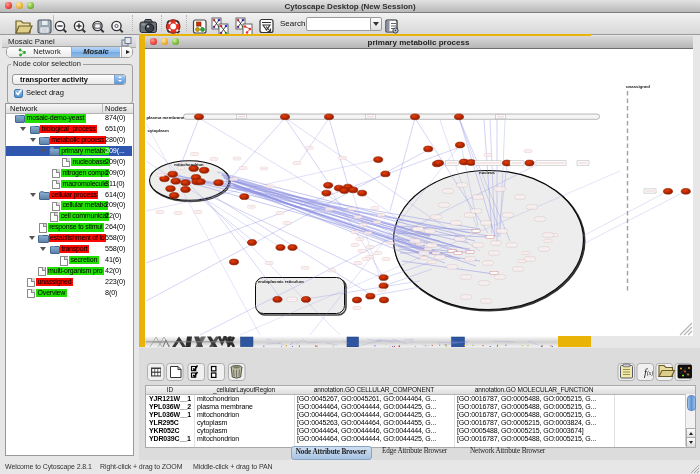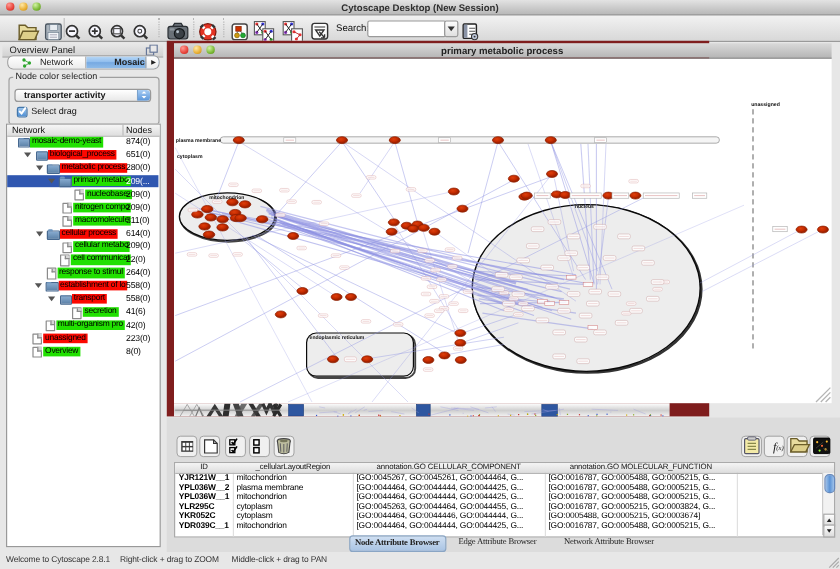--- a/index.html
+++ b/index.html
@@ -54,21 +54,21 @@
      background:linear-gradient(#87abd0,#5d82a8);border:0.5px solid #46688f;}
   .fold:before{content:"";position:absolute;left:0;top:-1.5px;width:4px;height:1.5px;
      background:#6d94bd;border-radius:1px 1px 0 0;}
   .file{position:absolute;top:1.2px;width:6px;height:7.5px;background:#fff;
      border:0.6px solid #8a8a8a;border-radius:0.5px;}
   .file:before{content:"";position:absolute;right:-0.5px;top:-0.5px;width:2.5px;height:2.5px;
      background:#d5d5d5;border-left:0.6px solid #8a8a8a;border-bottom:0.6px solid #8a8a8a;}
   .gbg{background:#21e000;}
   .rbg{background:#fb0800;}
   
-  #netwin{left:139px;top:34px;width:452px;height:313px;background:#7f1d1d;}
+  #netwin{left:139px;top:34px;width:452px;height:313px;background:#eab308;}
   #nettitle{left:5.5px;top:2px;width:548px;height:11.5px;
      background:linear-gradient(#dadada,#b6b6b6);border-bottom:1px solid #6e6e6e;}
   #nettitle .t{position:absolute;left:0;right:0;top:1.8px;text-align:center;
      font-size:8px;font-weight:bold;color:#222;}
   #netcanvas{left:5.5px;top:14.5px;width:548px;height:287.5px;background:#ffffff;}
   #netstrip{left:5.5px;top:302px;width:413px;height:11px;
      background:linear-gradient(#ffffff,#cfcfcf 55%,#f2f2f2);}
   
   #dpanel{left:139px;top:348px;width:561px;height:112px;background:#dcdcdc;}
   #dphead{left:0;top:0;width:561px;height:13px;
@@ -210,37 +210,37 @@
     <div class="tsep" style="left:186px;border-left:1px dotted #b5b5b5;background:none;width:0"></div>
     <span style="position:absolute;left:280px;top:5.5px;font-size:8px;color:#111;">Search:</span>
     <div style="position:absolute;left:306px;top:3.5px;width:64px;height:12px;background:#fff;border:1px solid #9a9a9a;border-radius:2px;"></div>
     <div style="position:absolute;left:370px;top:3.5px;width:10px;height:12px;background:linear-gradient(#fdfdfd,#e0e0e0);border:1px solid #9a9a9a;border-radius:2px;">
        <div style="position:absolute;left:2px;top:4.5px;width:0;height:0;border-left:3px solid transparent;border-right:3px solid transparent;border-top:4px solid #333;"></div>
     </div>
   </div>
 
   <div class="abs" id="cpanel">
     <div class="abs" id="cphead">
-      <span>Overview Panel</span>
+      <span>Mosaic Panel</span>
       <svg width="12" height="10" style="position:absolute;right:3px;top:0.5px">
         <rect x="1" y="3" width="6" height="6" fill="none" stroke="#667799" stroke-width="1"></rect>
         <rect x="4" y="0.5" width="6" height="6" fill="#e9e9e9" stroke="#667799" stroke-width="1"></rect>
       </svg>
     </div>
     <div class="abs" id="tabs">
       <div class="seg" style="left:0;width:64px;background:linear-gradient(#ffffff,#ececec);border-right:1px solid #aaa;">
         <svg width="9" height="9" style="position:absolute;left:11px;top:0.5px">
           <circle cx="2" cy="2" r="1.4" fill="#2ca52c"></circle>
           <circle cx="6.5" cy="4.5" r="1.4" fill="#2ca52c"></circle>
           <circle cx="2.5" cy="7" r="1.4" fill="#2ca52c"></circle>
           <path d="M2 2 L6.5 4.5 L2.5 7" stroke="#2ca52c" stroke-width="0.7" fill="none"></path>
         </svg>
         <span style="margin-left:16px;">Network</span>
       </div>
-      <div class="seg" style="left:65px;width:72px;background:linear-gradient(#b7d7f6 0%,#8cbbed 50%,#76a9e2 51%,#8fbce9);font-weight:bold;">Mosaic</div>
+      <div class="seg" style="left:65px;width:48px;background:linear-gradient(#b7d7f6 0%,#8cbbed 50%,#76a9e2 51%,#8fbce9);font-weight:bold;font-style:italic;">Mosaic</div>
       <div class="seg" style="left:114px;width:11px;background:linear-gradient(#ffffff,#ececec);border-left:1px solid #aaa;">
         <div style="position:absolute;left:3.5px;top:2.5px;width:0;height:0;border-top:2.8px solid transparent;border-bottom:2.8px solid transparent;border-left:4px solid #222;"></div>
       </div>
     </div>
     <div class="abs" id="groupbox"></div>
     <div class="abs" id="grouplabel">Node color selection</div>
     <div class="abs" id="dropdown">
       <div class="txt">transporter activity</div>
       <div class="cap">
         <div style="position:absolute;left:2.5px;top:1px;width:0;height:0;border-left:2.3px solid transparent;border-right:2.3px solid transparent;border-bottom:2.6px solid #fff;"></div>

